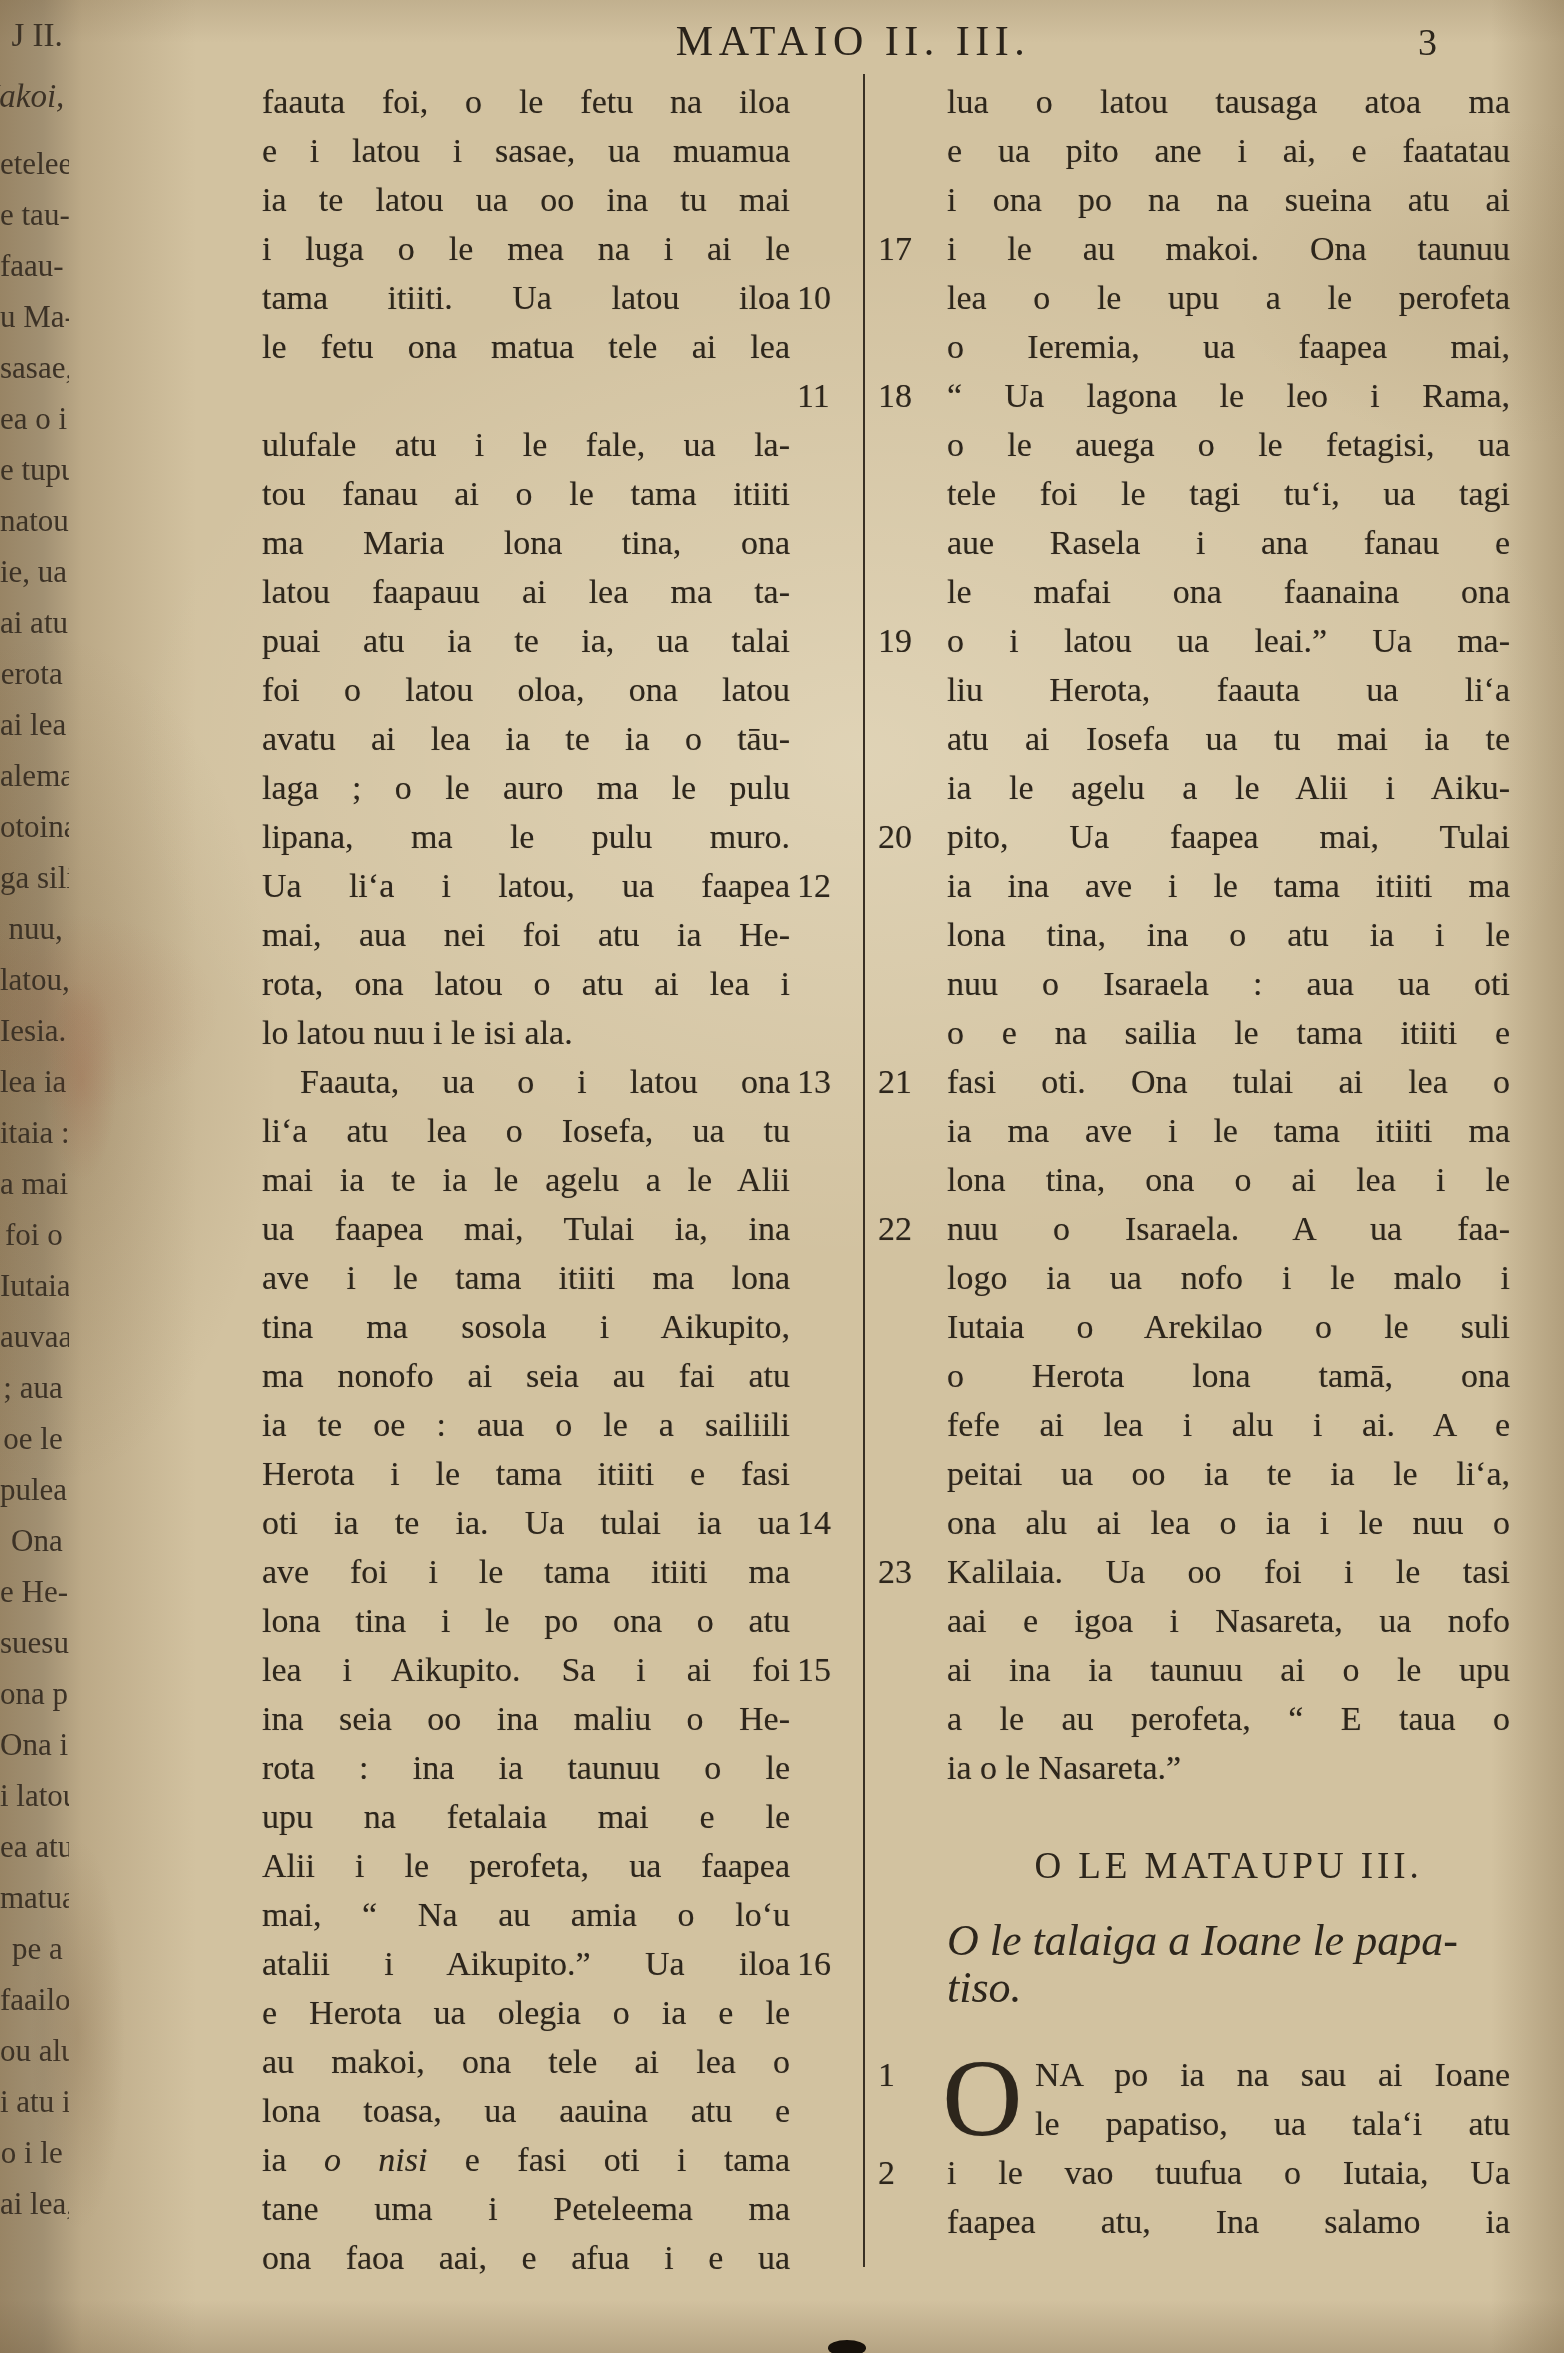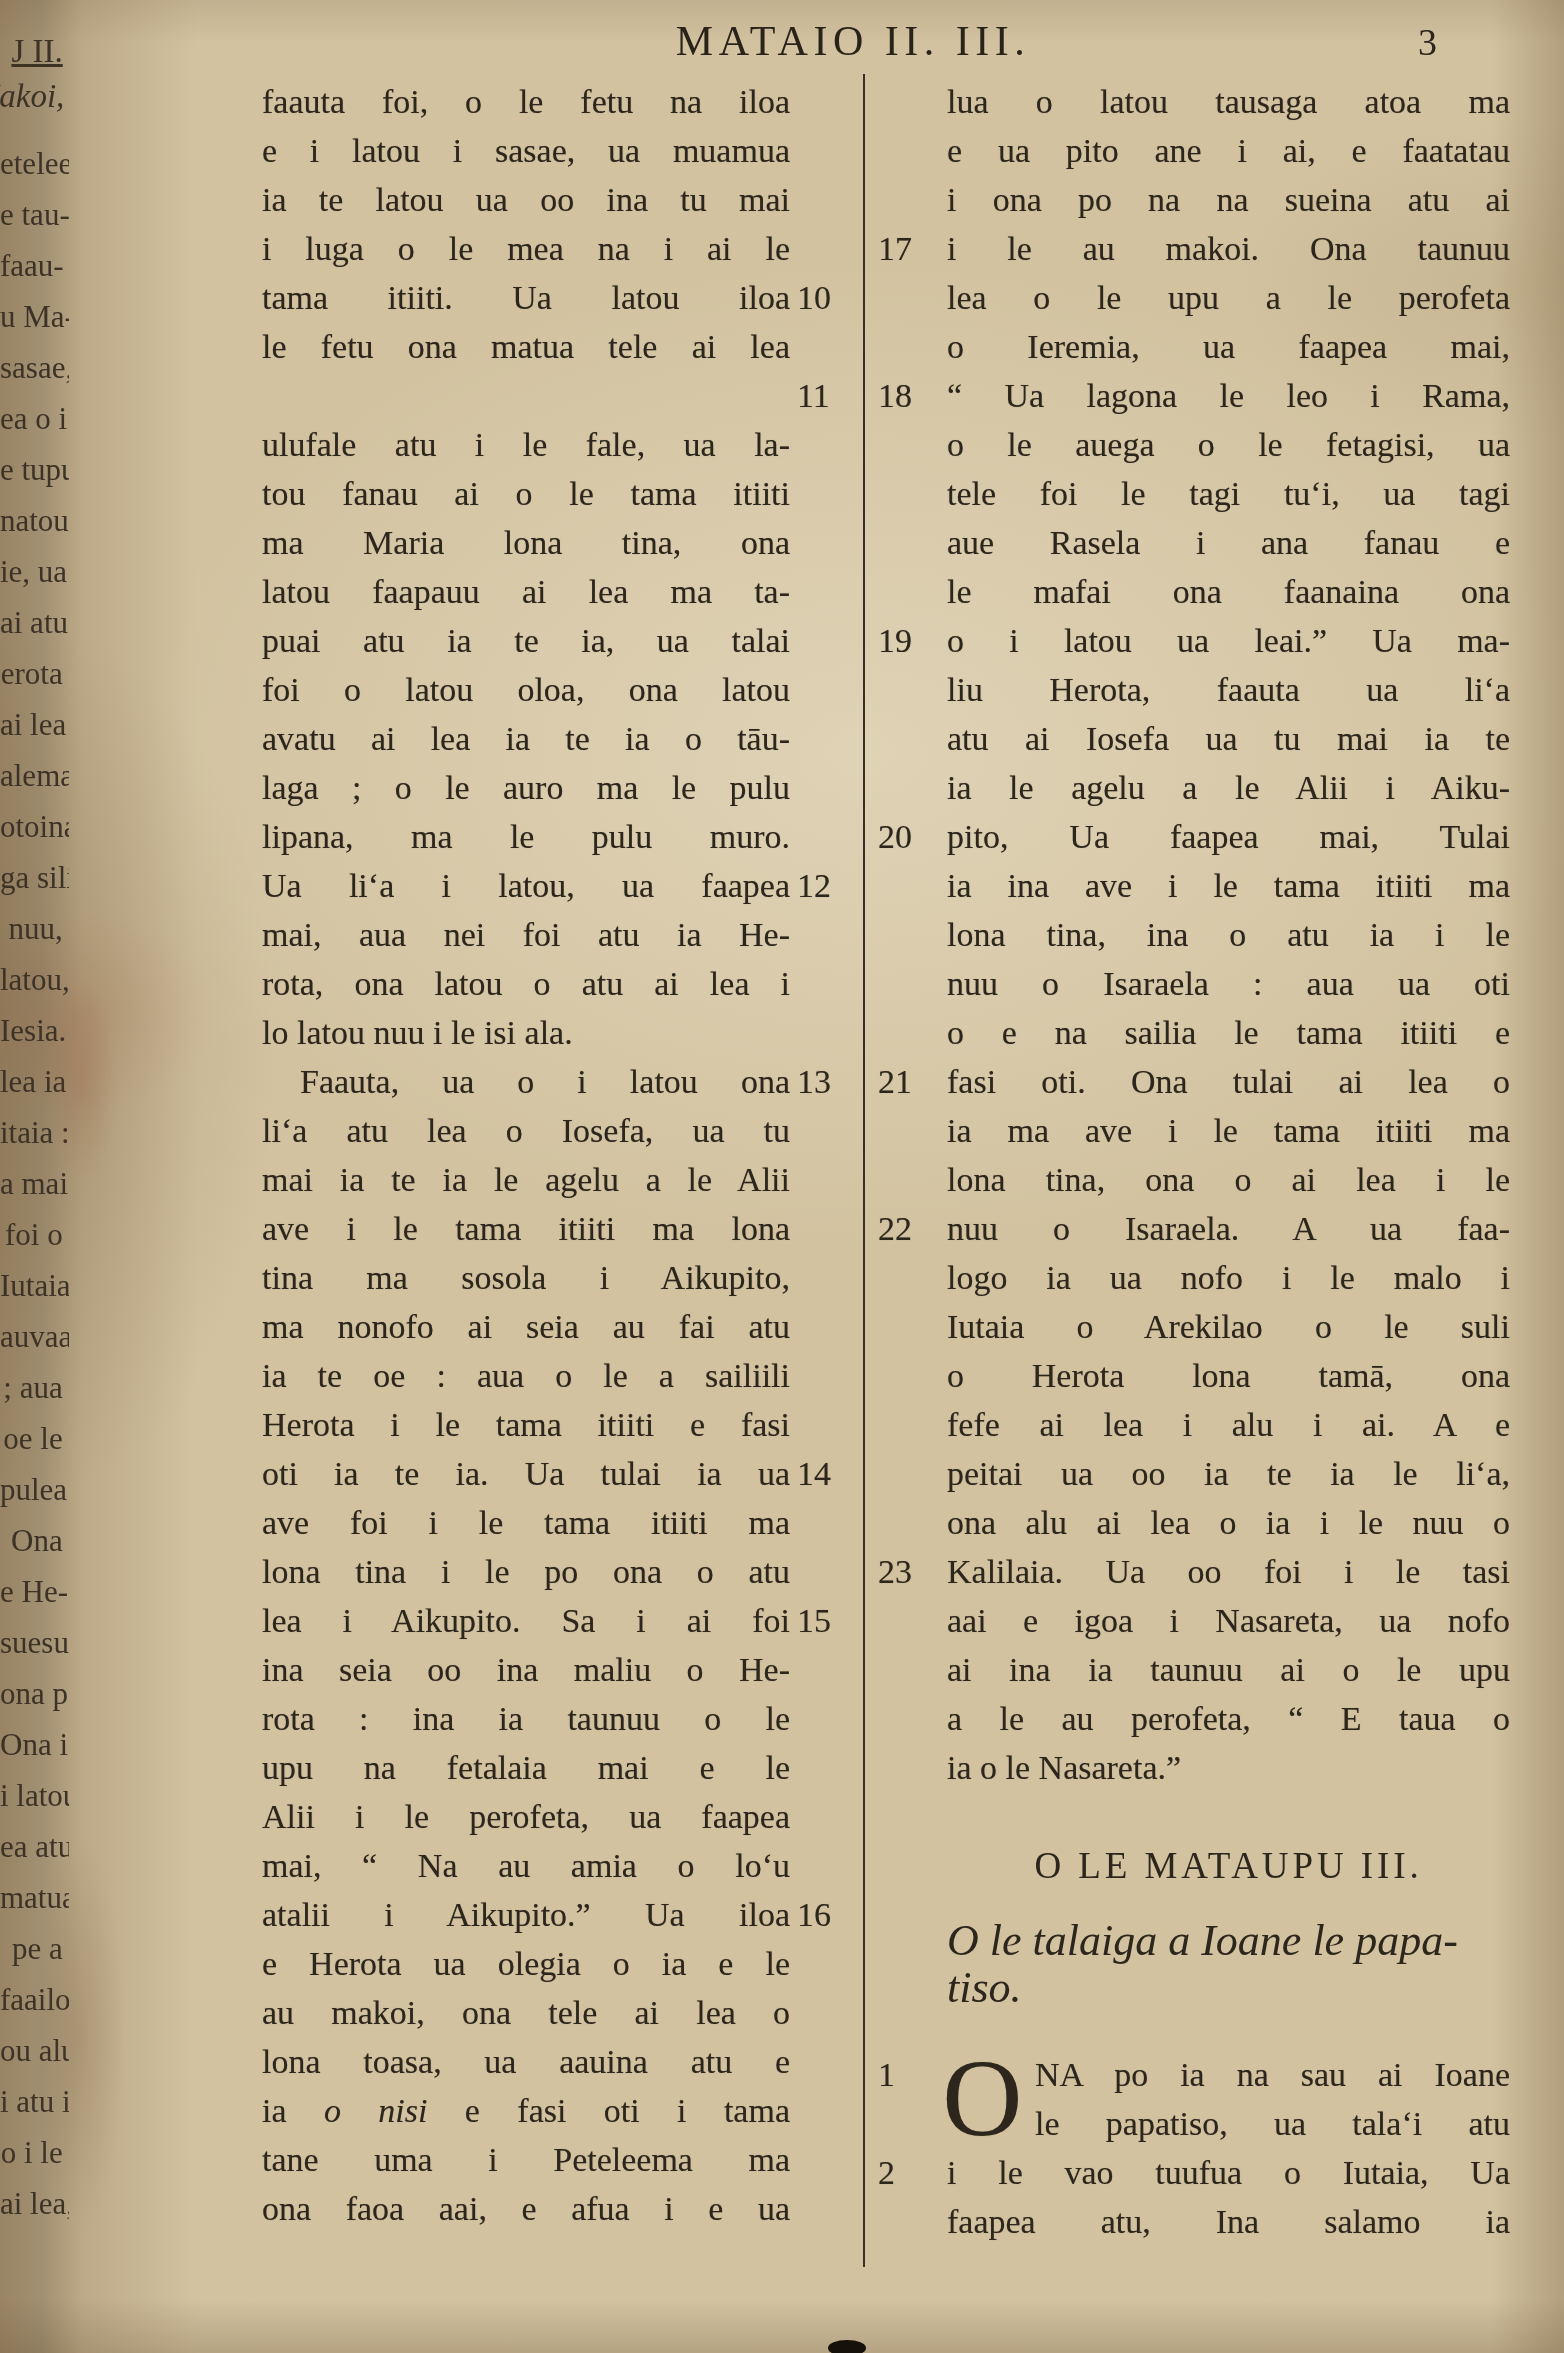--- a/index.html
+++ b/index.html
@@ -17,21 +17,21 @@
       radial-gradient(329px 610px at 3% 45%, rgba(95,68,36,0.20), rgba(0,0,0,0) 70%),
       radial-gradient(203px 141px at 5% 43%, rgba(160,70,45,0.12), rgba(0,0,0,0) 70%),
       radial-gradient(391px 235px at 96% 12%, rgba(120,95,55,0.12), rgba(0,0,0,0) 70%),
       linear-gradient(90deg, rgba(105,82,52,0.55) 0px, rgba(82,63,40,0.38) 43px, rgba(130,105,70,0.28) 82px, rgba(0,0,0,0) 196px),
       linear-gradient(270deg, rgba(115,92,58,0.35) 0px, rgba(0,0,0,0) 74px),
       linear-gradient(0deg, rgba(105,82,52,0.28) 0px, rgba(0,0,0,0) 55px),
       linear-gradient(180deg, rgba(105,82,52,0.16) 0px, rgba(0,0,0,0) 43px);
   }
   
   .edge { position:absolute; left:0; top:0; width:69px; height:100%; overflow:hidden; color:#3c3226; }
-  .edge .etop1 { position:absolute; top:33px; right:6.3px; font-size:33px;text-decoration:underline; }
+  .edge .etop1 { position:absolute; top:17px; right:6.3px; font-size:33px; }
   .edge .etop2 { position:absolute; top:78px; right:4.7px; font-size:33px; font-style:italic; }
   .edge-list { position:absolute; top:138px; right:0; width:100%; }
   .frag { text-align:right; padding-right:6.3px; font-size:31px; line-height:51px; white-space:nowrap; }
   
   .running-title {
     position:absolute; top:17px; left:266px; width:1174px; text-align:center;
     font-size:42px; letter-spacing:5.5px; color:#2a231a;
   }
   .page-number { position:absolute; top:20.3px; left:1418px; font-size:38px; }
   
@@ -148,20 +148,21 @@
       <div class="line"><span class="ltext"><span>avatu ai lea ia te ia o tāu-</span></span></div>
       <div class="line"><span class="ltext"><span>laga ; o le auro ma le pulu</span></span></div>
       <div class="line"><span class="ltext"><span>lipana, ma le pulu muro.</span></span></div>
       <div class="line"><span class="vnum">12</span><span class="ltext"><span>Ua liʻa i latou, ua faapea</span></span></div>
       <div class="line"><span class="ltext"><span>mai, aua nei foi atu ia He-</span></span></div>
       <div class="line"><span class="ltext"><span>rota, ona latou o atu ai lea i</span></span></div>
       <div class="line end"><span class="ltext"><span>lo latou nuu i le isi ala.</span></span></div>
       <div class="line indent"><span class="vnum">13</span><span class="ltext"><span>Faauta, ua o i latou ona</span></span></div>
       <div class="line"><span class="ltext"><span>liʻa atu lea o Iosefa, ua tu</span></span></div>
       <div class="line"><span class="ltext"><span>mai ia te ia le agelu a le Alii</span></span></div>
+      <div class="line"><span class="ltext"><span>ua faapea mai, Tulai ia, ina</span></span></div>
       <div class="line"><span class="ltext"><span>ave i le tama itiiti ma lona</span></span></div>
       <div class="line"><span class="ltext"><span>tina ma sosola i Aikupito,</span></span></div>
       <div class="line"><span class="ltext"><span>ma nonofo ai seia au fai atu</span></span></div>
       <div class="line"><span class="ltext"><span>ia te oe : aua o le a sailiili</span></span></div>
       <div class="line"><span class="ltext"><span>Herota i le tama itiiti e fasi</span></span></div>
       <div class="line"><span class="vnum">14</span><span class="ltext"><span>oti ia te ia. Ua tulai ia ua</span></span></div>
       <div class="line"><span class="ltext"><span>ave foi i le tama itiiti ma</span></span></div>
       <div class="line"><span class="ltext"><span>lona tina i le po ona o atu</span></span></div>
       <div class="line"><span class="vnum">15</span><span class="ltext"><span>lea i Aikupito. Sa i ai foi</span></span></div>
       <div class="line"><span class="ltext"><span>ina seia oo ina maliu o He-</span></span></div>

